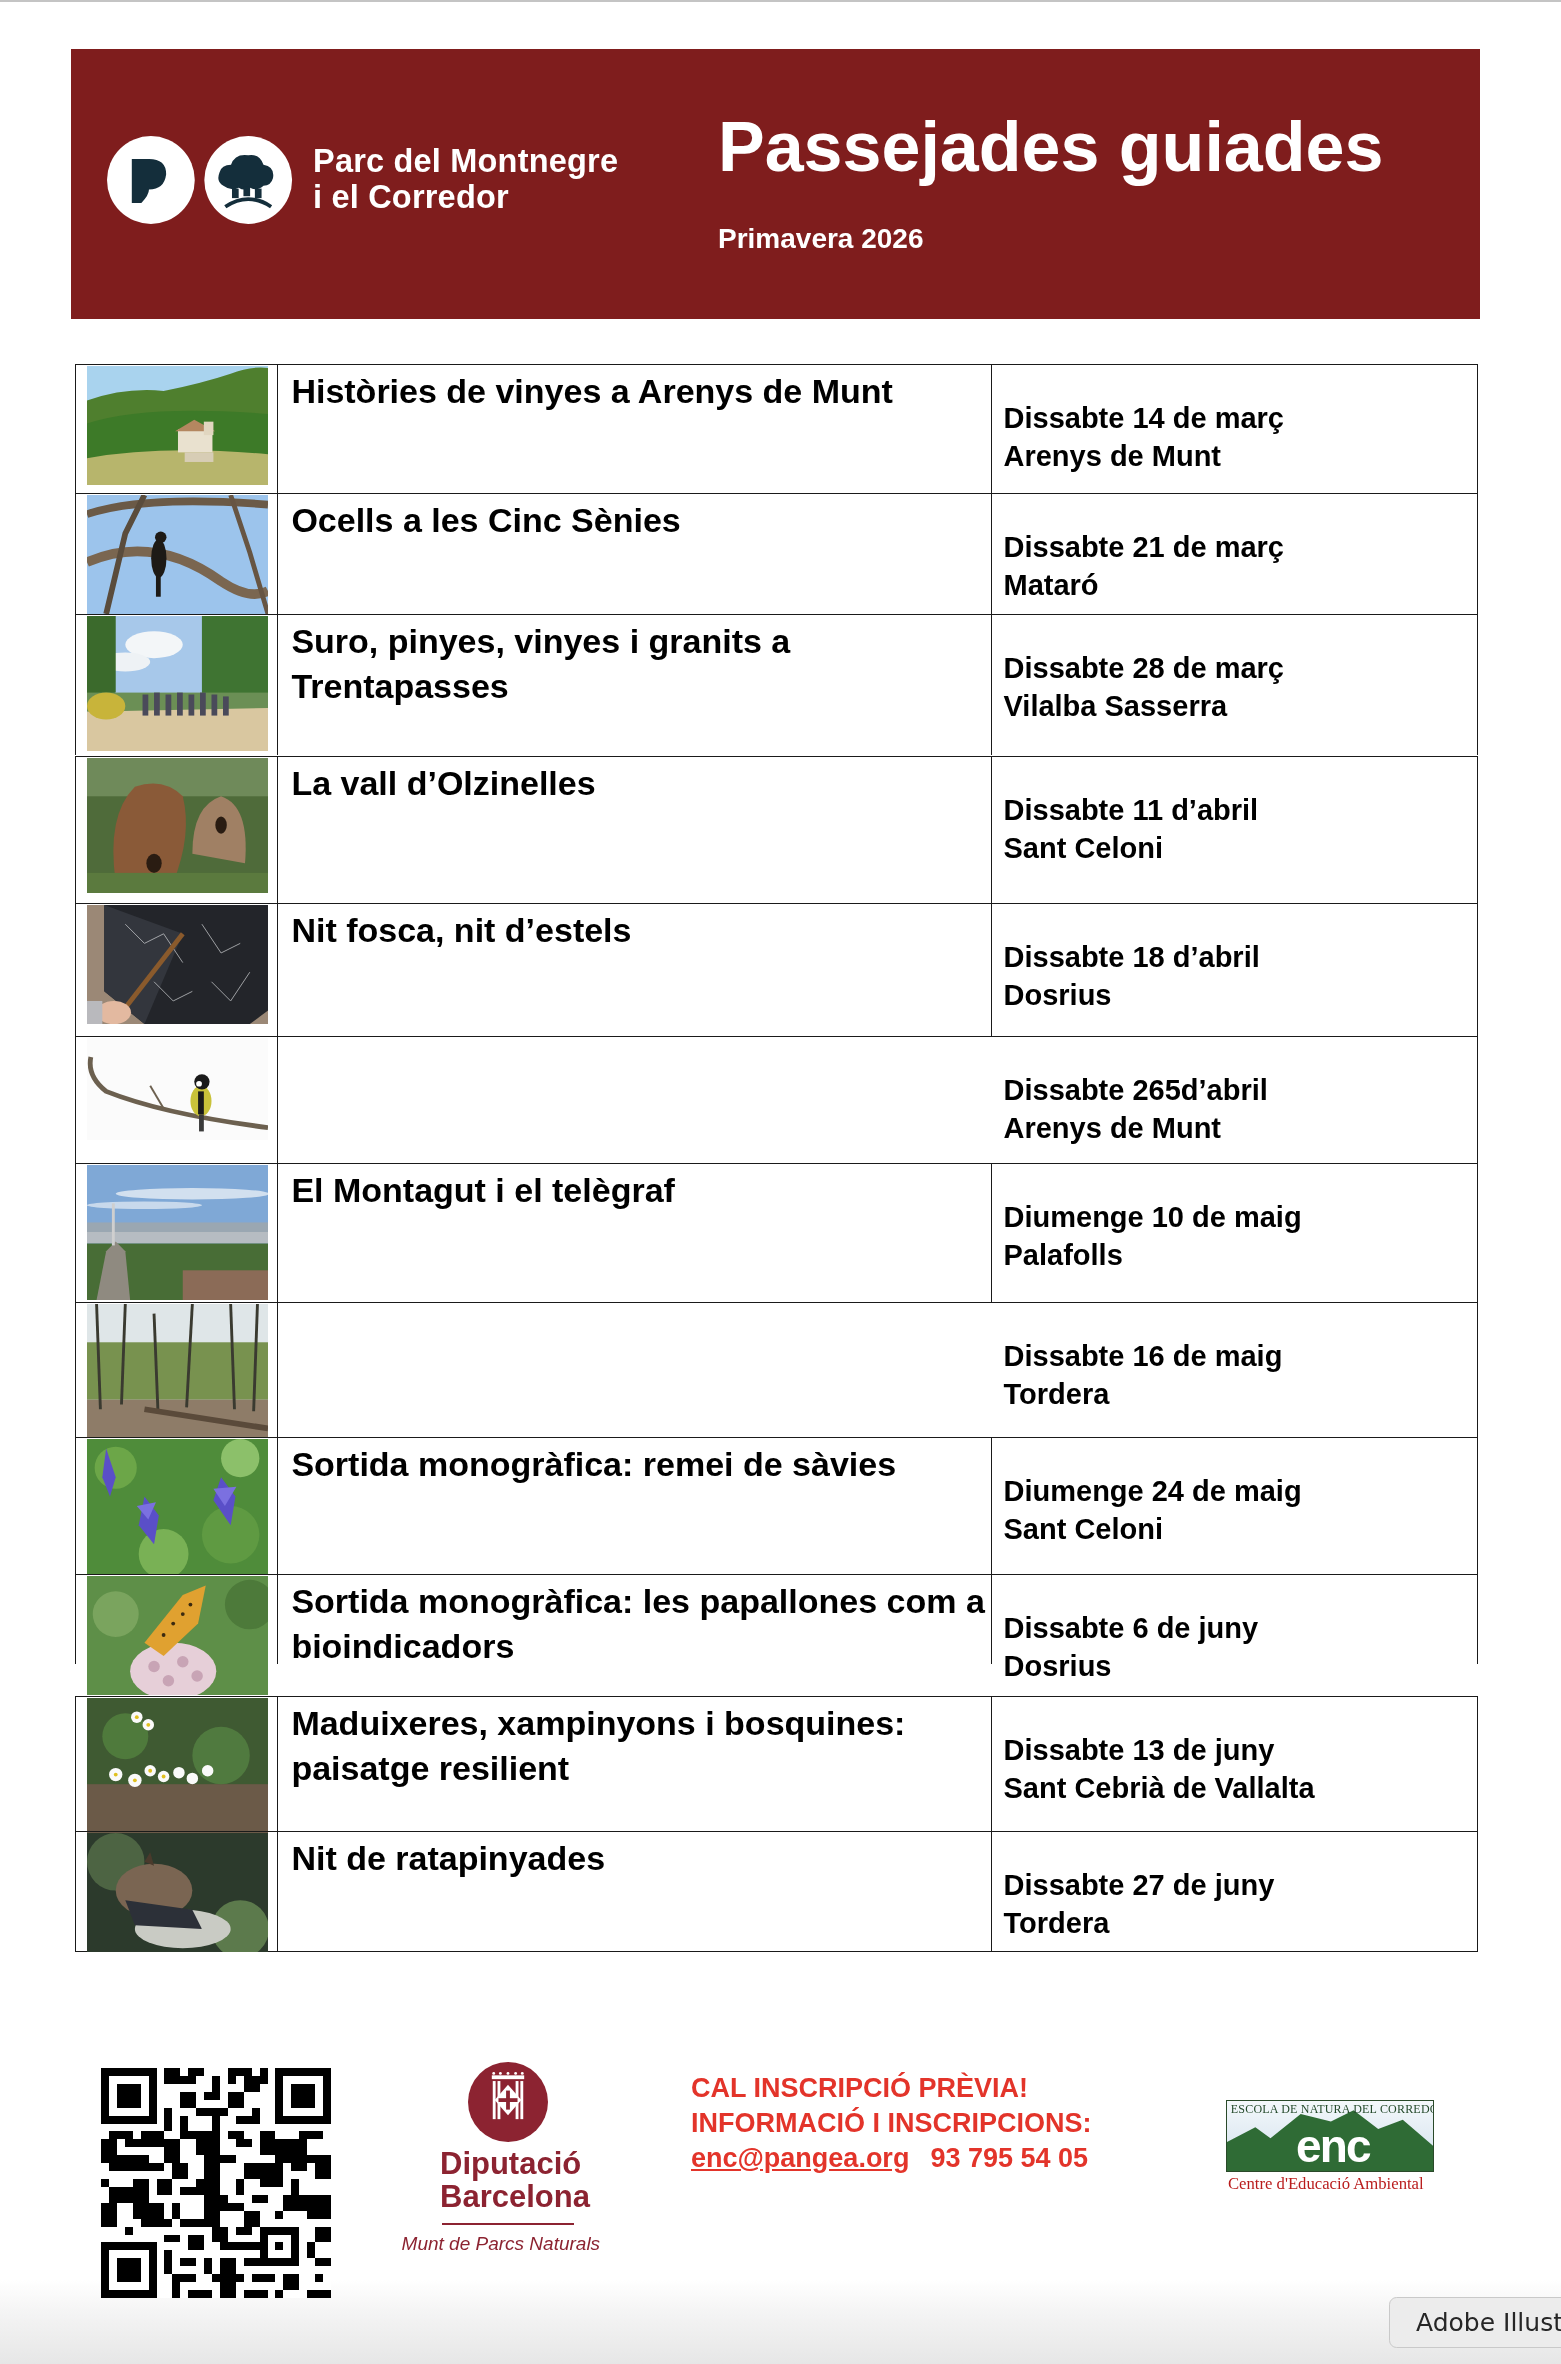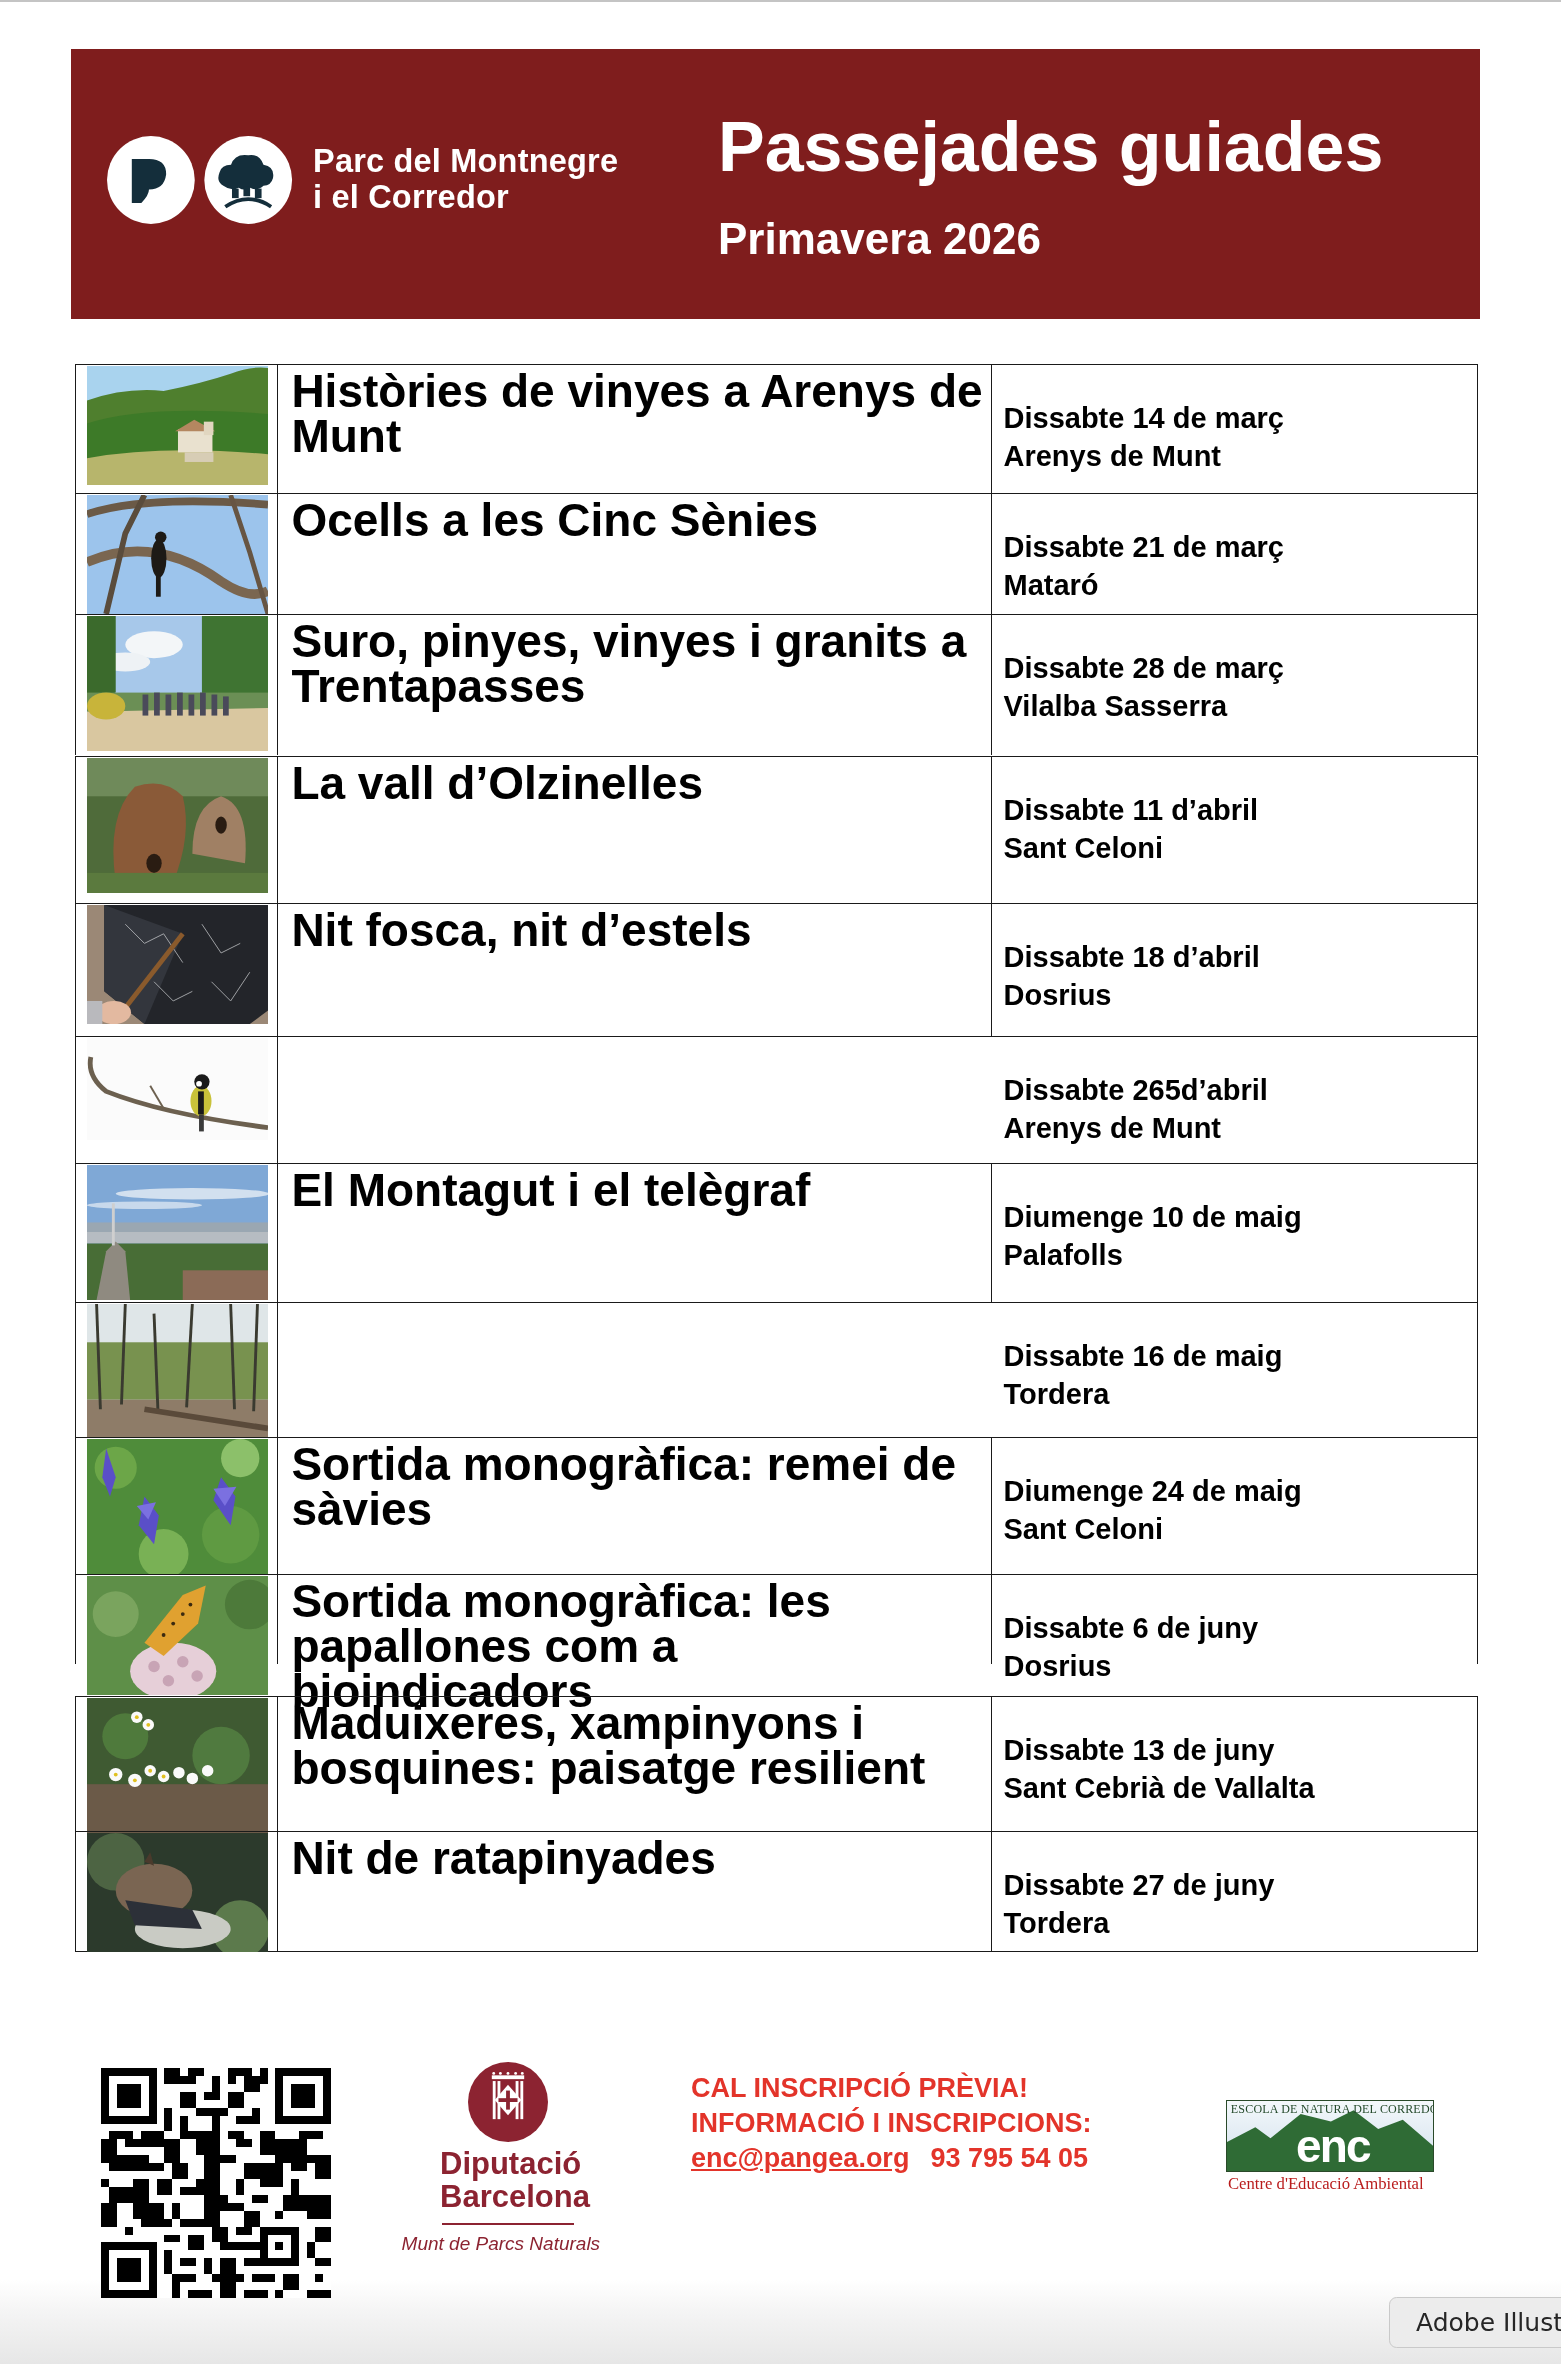--- a/index.html
+++ b/index.html
@@ -17,37 +17,37 @@
   .logo-text {
     position:absolute; left:242px; top:94px; color:#fff; font-weight:bold;
     font-size:32.5px; line-height:36px; letter-spacing:0.2px;
   }
   .title {
     position:absolute; left:647px; top:55px; color:#fff; font-weight:bold;
     font-size:70px; line-height:86px; white-space:nowrap;
   }
   .subtitle {
     position:absolute; left:647px; top:163px; color:#fff; font-weight:bold;
-    font-size:44px; line-height:54px; white-space:nowrap;
+    font-size:28px; line-height:54px; white-space:nowrap;
   }
 
   .table { position:absolute; left:75px; top:364px; width:1405px; height:1589px; }
   .row {
     position:absolute; left:0; width:1403px;
     border:1.4px solid #1a1a1a; border-bottom:none; box-sizing:border-box;
   }
   .row.last { border-bottom:1.9px solid #1a1a1a; }
   .cell-img { position:absolute; left:0; top:0; width:202px; height:100%; border-right:1.4px solid #1a1a1a; box-sizing:border-box; }
   .cell-title { position:absolute; left:203px; top:0; width:713px; height:100%; border-right:1.4px solid #1a1a1a; box-sizing:border-box; }
   .cell-when { position:absolute; left:916px; top:0; right:0; height:100%; }
   .photo { position:absolute; left:10.5px; top:1px; width:181px; overflow:hidden; }
   .photo svg { display:block; width:100%; height:100%; }
   .event-title {
     position:absolute; left:12.4px; top:3.8px; right:5.7px;
-    font-weight:bold; font-size:46px; line-height:45px; color:#000;
+    font-weight:bold; font-size:34px; line-height:45px; color:#000;
   }
   .event-date, .event-place {
     display:block; font-weight:bold; font-size:29px; line-height:38px; color:#000; white-space:nowrap;
   }
   .when-wrap { position:absolute; left:11.5px; top:5.7px;margin-top:28px; }
 
   .qr { position:absolute; left:101px; top:2068px; width:230px; height:230px; }
   .diba { position:absolute; left:392px; top:2060px; width:229px; height:201px; }
   .diba-circle { position:absolute; left:76px; top:1.9px; width:80px; height:80px; border-radius:50%; background:#8c2331; }
   .diba-name { position:absolute; left:48px; top:88px; width:143px; color:#8c2331; font-weight:bold; font-size:31px; line-height:32.5px; }

